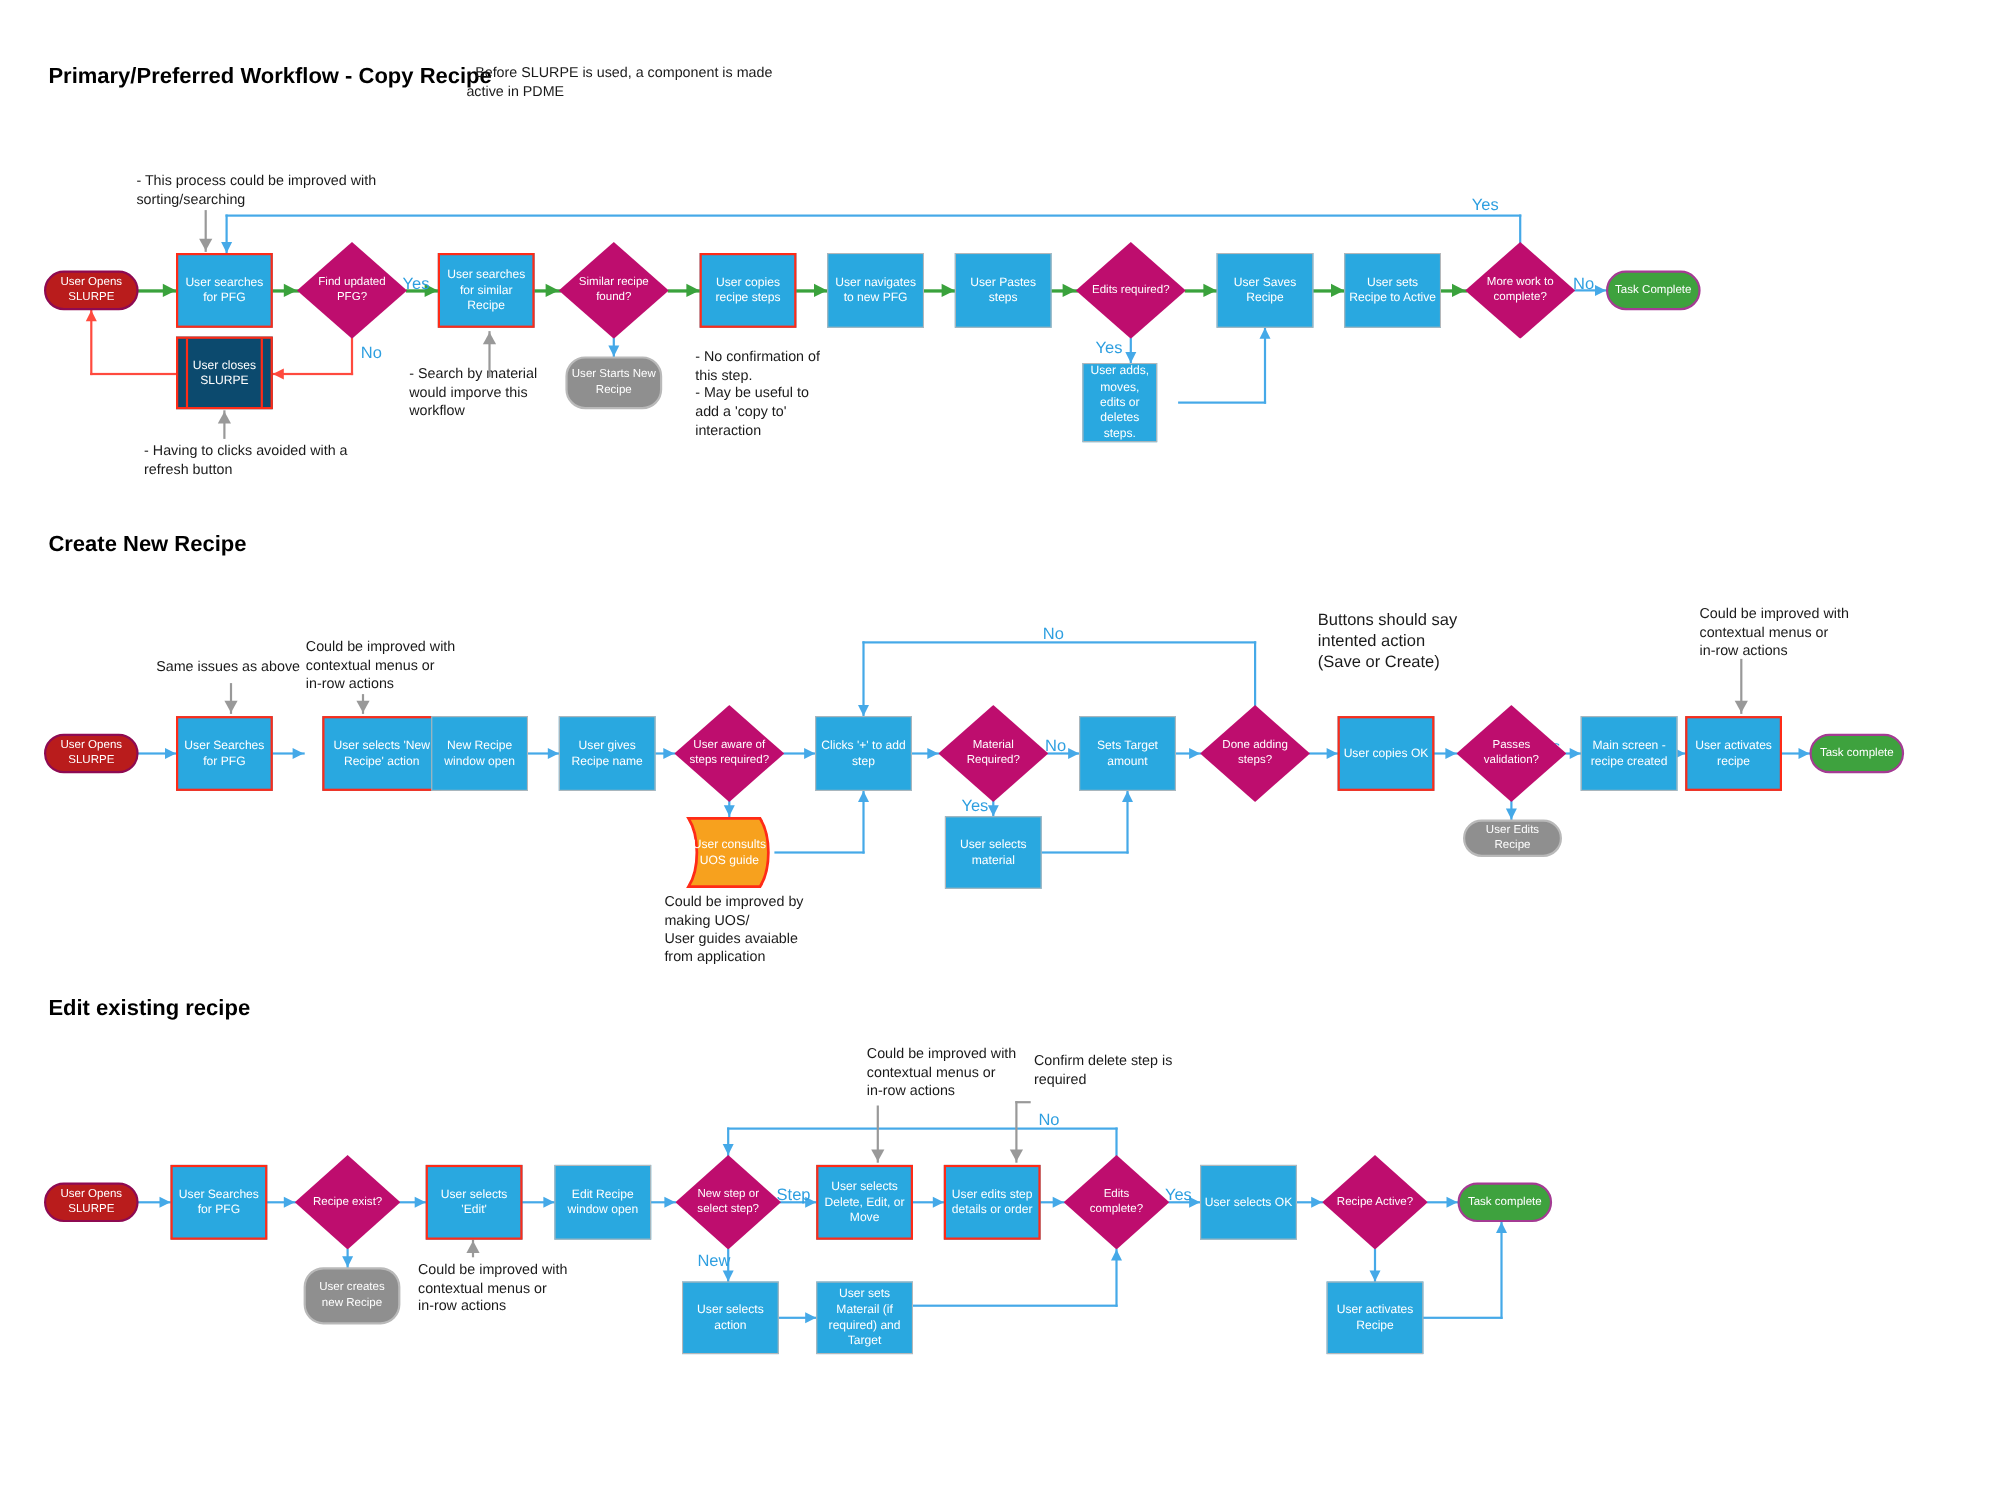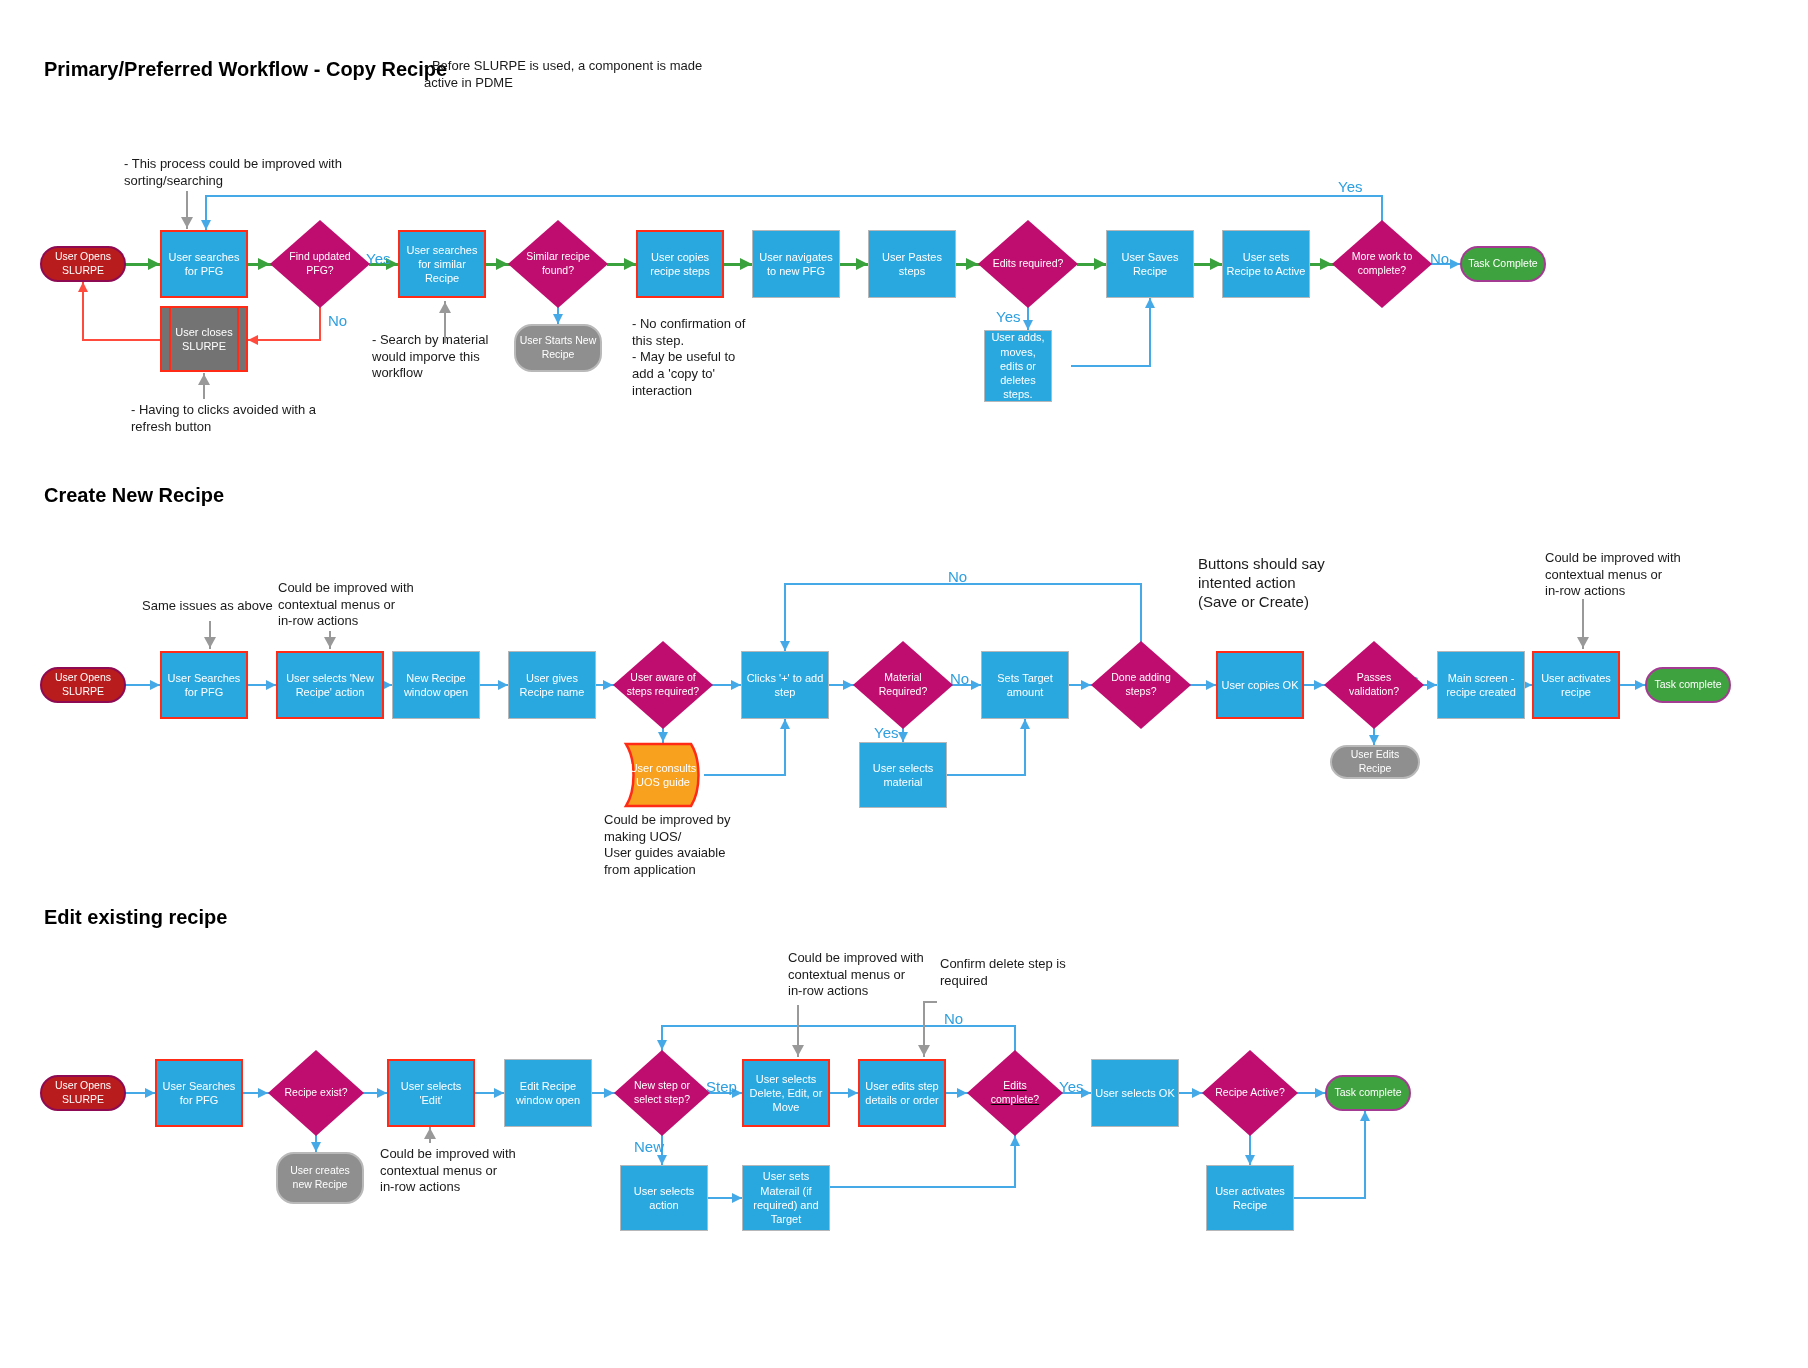--- a/index.html
+++ b/index.html
@@ -6,21 +6,21 @@
   #canvas{position:relative;width:1808px;height:1368px;background:#fff;overflow:hidden;
           font-family:"Liberation Sans", sans-serif;}
   .workflow{position:absolute;left:0;top:0;width:100%;height:100%;}
   .wf-title{position:absolute;font-size:20px;font-weight:bold;color:#000;white-space:nowrap;}
   .note{position:absolute;font-size:13px;color:#1a1a1a;white-space:pre-line;line-height:1.28;}
   .node{position:absolute;display:flex;align-items:center;justify-content:center;
         text-align:center;box-sizing:border-box;}
   .node .lbl{position:relative;z-index:2;display:block;font-size:11px;line-height:1.3;color:#fff;padding:0 3px;}
   .t-process{background:#29A8E0;border:1.5px solid #B5B7B9;}
   .t-process-red{background:#29A8E0;border:2px solid #FF2B17;}
-  .t-predefined{background:#737373;border:2px solid #FF2B17;align-items:center;}
+  .t-predefined{background:#0c4a6e;border:2px solid #FF2B17;align-items:center;}
   .t-predefined .bar{position:absolute;top:0;bottom:0;width:2px;background:#FF2B17;z-index:1;}
   .t-decision{background:#BE0D6E;clip-path:polygon(50% 0,100% 50%,50% 100%,0 50%);}
   .t-decision .lbl{font-size:10.5px;padding:0 13px;}
   .t-pill-start{background:#b91c1c;border:2px solid #8E0A52;border-radius:18px;}
   .t-pill-end{background:#3EA23E;border:2px solid #A43B93;border-radius:18px;}
   .t-pill-gray{background:#8F8F8F;border:2px solid #B9B9B9;border-radius:18px;color:#f2f2f2;}
   .t-pill-start .lbl,.t-pill-end .lbl,.t-pill-gray .lbl{font-size:10.5px;}
   .t-document{background:transparent;}
   .t-document svg{position:absolute;left:0;top:0;width:100%;height:100%;z-index:0;}
   .seg{position:absolute;}
@@ -219,21 +219,21 @@
       <div class="seg" style="background: rgb(153, 153, 153); left: 329px; top: 631px; width: 2px; height: 18px;"></div>
       <div class="edge-arrow" style="border-left: 6px solid transparent; border-right: 6px solid transparent; border-top: 11px solid rgb(153, 153, 153); left: 324px; top: 637px;"></div>
       <div class="seg" style="background: rgb(153, 153, 153); left: 1582px; top: 599px; width: 2px; height: 50px;"></div>
       <div class="edge-arrow" style="border-left: 6px solid transparent; border-right: 6px solid transparent; border-top: 11px solid rgb(153, 153, 153); left: 1577px; top: 637px;"></div>
       <div class="node t-pill-start" style="left: 40px; top: 667px; width: 86px; height: 36px;">
         <span class="lbl">User Opens SLURPE</span>
       </div>
       <div class="node t-process-red" style="left: 160px; top: 651px; width: 88px; height: 68px;">
         <span class="lbl">User Searches for PFG</span>
       </div>
-      <div class="node t-process-red" style="left: 276px; top: 651px; width: 108px; height: 68px;">
+      <div class="node t-process-red" style="left: 293px; top: 651px; width: 108px; height: 68px;">
         <span class="lbl">User selects 'New Recipe' action</span>
       </div>
       <div class="node t-process" style="left: 392px; top: 651px; width: 88px; height: 68px;">
         <span class="lbl">New Recipe window open</span>
       </div>
       <div class="node t-process" style="left: 508px; top: 651px; width: 88px; height: 68px;">
         <span class="lbl">User gives Recipe name</span>
       </div>
       <div class="node t-decision" style="left: 613px; top: 641px; width: 100px; height: 88px;">
         <span class="lbl">User aware of steps required?</span>
@@ -356,21 +356,21 @@
       </div>
       <div class="node t-decision" style="left: 614px; top: 1050px; width: 96px; height: 86px;">
         <span class="lbl">New step or select step?</span>
       </div>
       <div class="node t-process-red" style="left: 742px; top: 1059px; width: 88px; height: 68px;">
         <span class="lbl">User selects Delete, Edit, or Move</span>
       </div>
       <div class="node t-process-red" style="left: 858px; top: 1059px; width: 88px; height: 68px;">
         <span class="lbl">User edits step details or order</span>
       </div>
-      <div class="node t-decision" style="left: 967px; top: 1050px; width: 96px; height: 86px; text-decoration: underline;">
+      <div class="node t-decision" style="left: 967px; top: 1050px; width: 96px; height: 86px;">
         <span class="lbl">Edits complete?</span>
       </div>
       <div class="node t-process" style="left: 1091px; top: 1059px; width: 88px; height: 68px;">
         <span class="lbl">User selects OK</span>
       </div>
       <div class="node t-decision" style="left: 1202px; top: 1050px; width: 96px; height: 86px;">
         <span class="lbl">Recipe Active?</span>
       </div>
       <div class="node t-pill-end" style="left: 1325px; top: 1075px; width: 86px; height: 36px;">
         <span class="lbl">Task complete</span>

